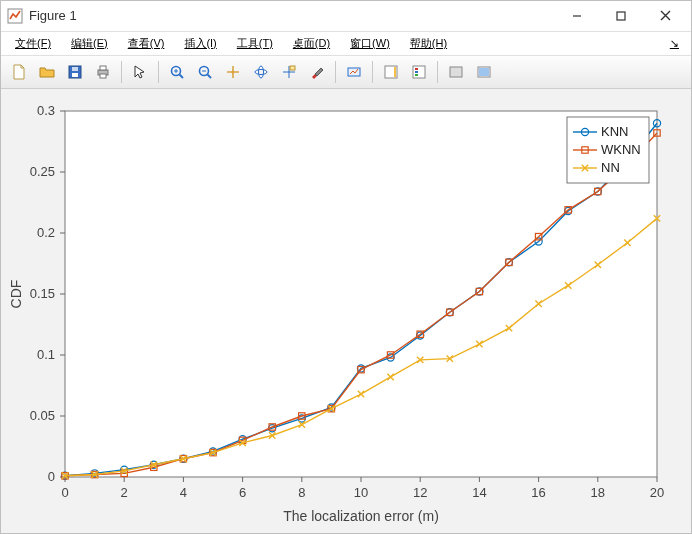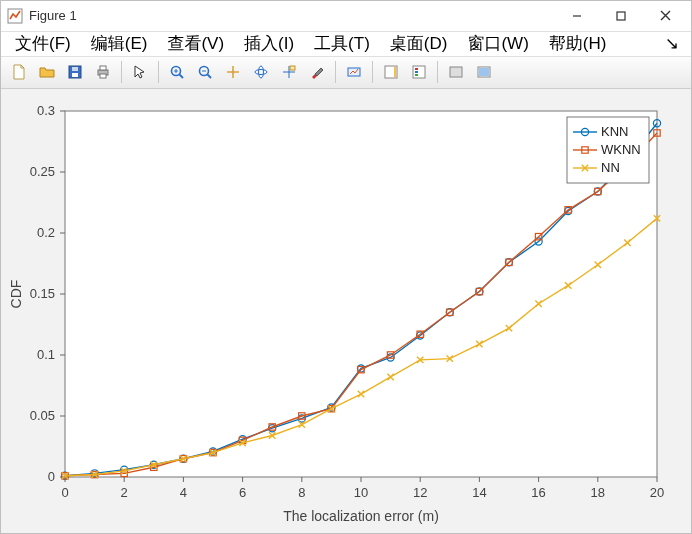--- a/index.html
+++ b/index.html
@@ -53,23 +53,24 @@
     color: #333;
   }
   .winbtn svg { display:block; }
   
   .menubar {
     height: 24px;
     display: flex;
     align-items: center;
     padding: 0 4px;
     gap: 0;
-    font-size: 17px;
+    font-size: 11px;
     color: #000;
     background:#fff;
+    text-decoration:underline;
   }
   .menuitem {
     padding: 2px 10px;
     cursor: default;
   }
   .menu-spacer { flex:1; }
   .menuchev {
     padding: 2px 8px;
     font-family: Arial;
   }

